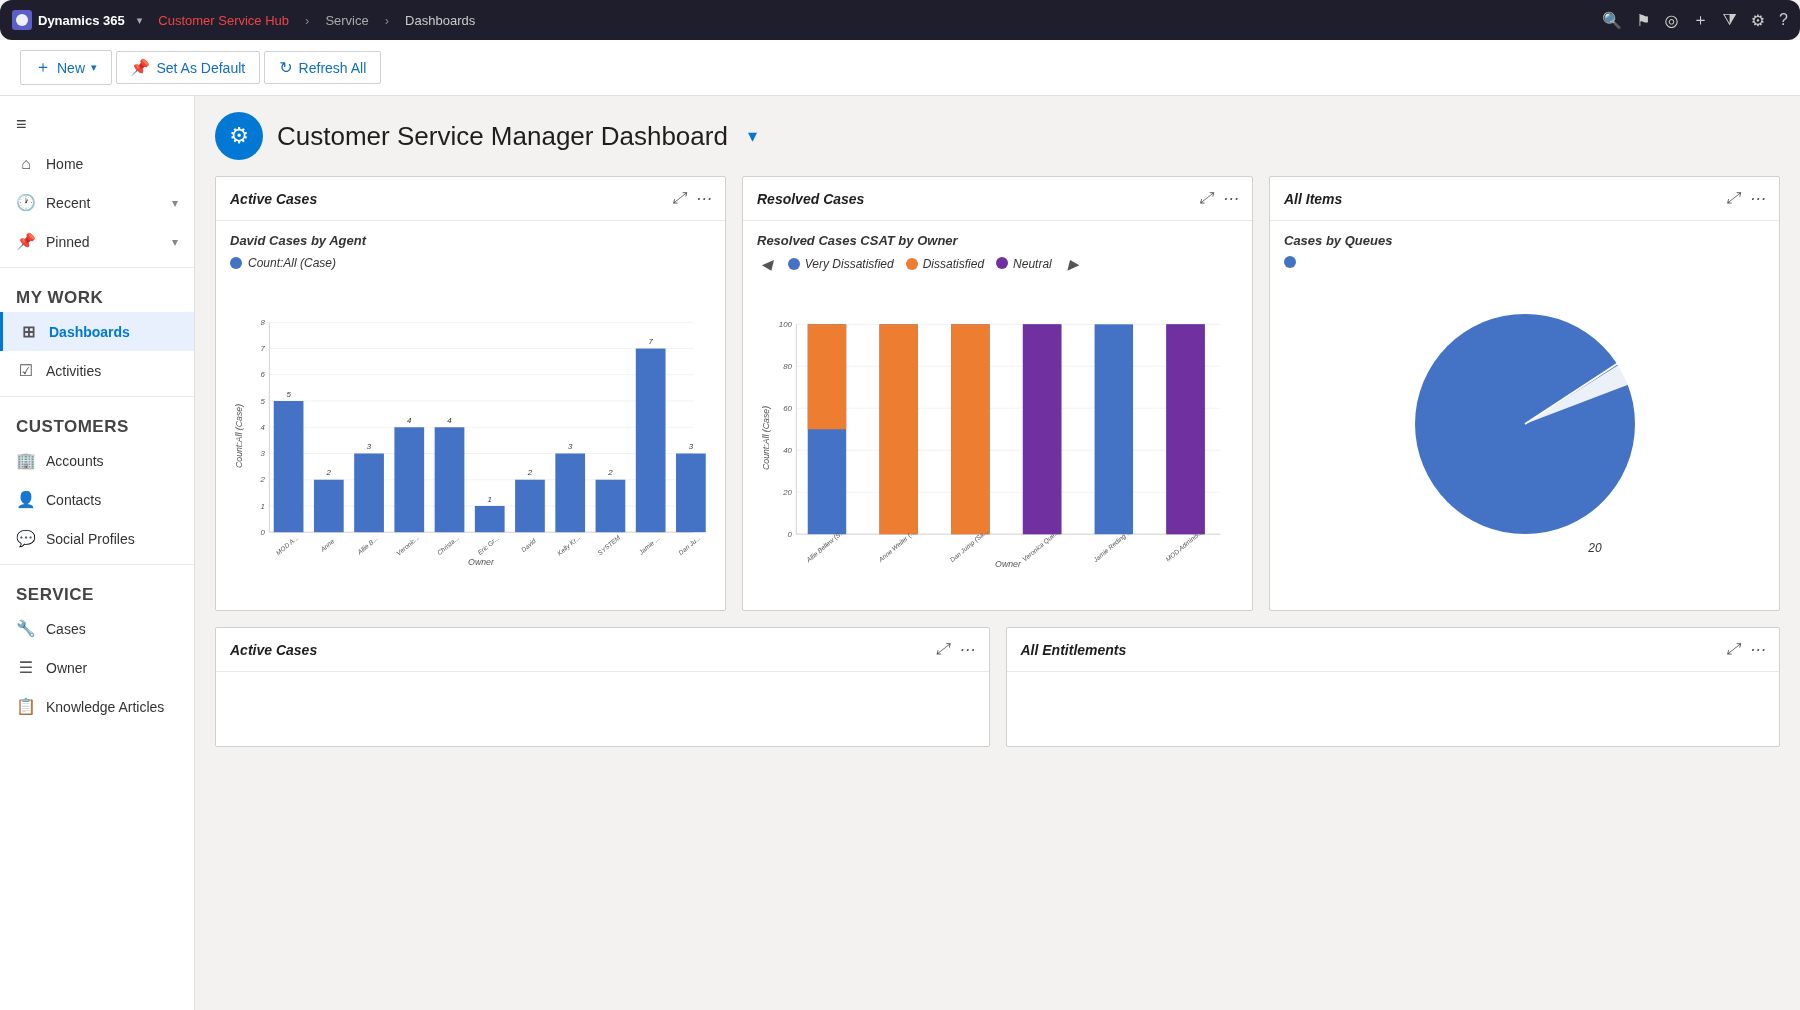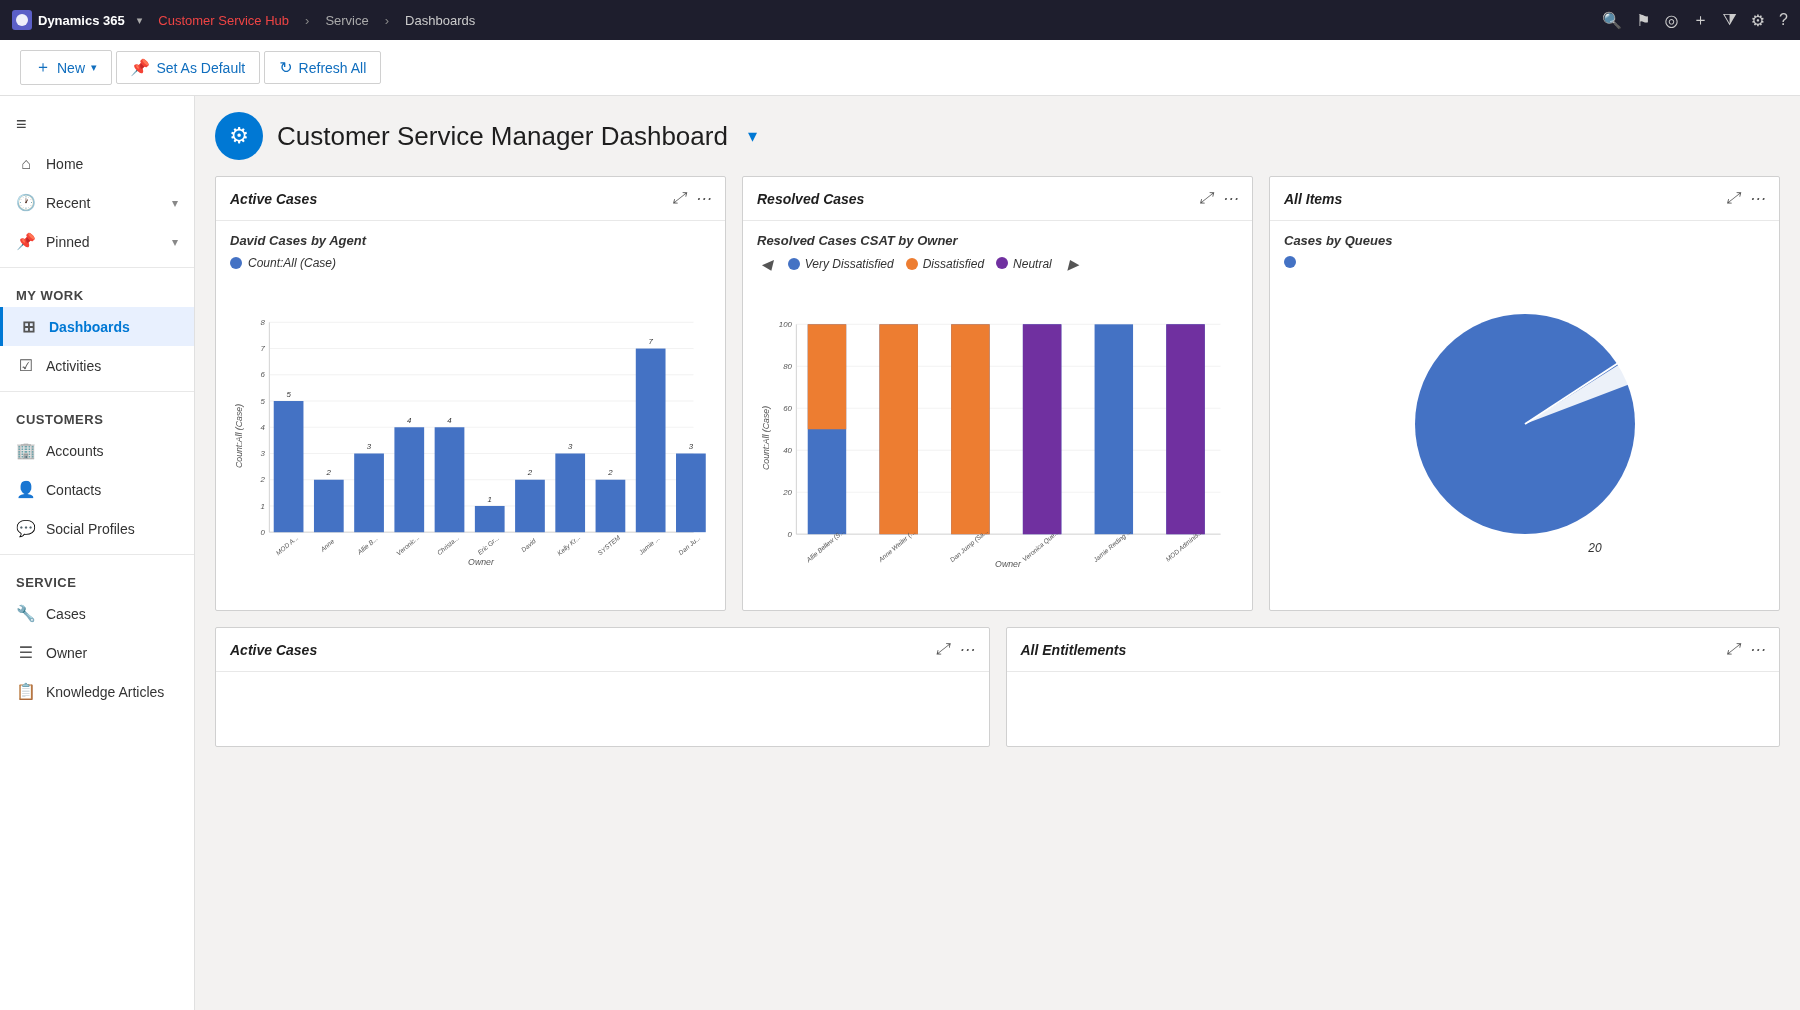--- a/index.html
+++ b/index.html
@@ -7,20 +7,21 @@
 
     
     .topbar {
       background: #1e1e2d;
       height: 40px;
       display: flex;
       align-items: center;
       padding: 0 12px;
       gap: 12px;
       flex-shrink: 0;
+      border-radius: 12px;
     }
     .topbar-logo { display: flex; align-items: center; gap: 6px; color: white; font-size: 13px; font-weight: 600; }
     .topbar-logo-icon { width: 20px; height: 20px; background: #5b5fc7; border-radius: 3px; display: flex; align-items: center; justify-content: center; }
     .topbar-icons { margin-left: auto; display: flex; gap: 14px; align-items: center; }
     .topbar-icon { color: #ccc; font-size: 16px; cursor: pointer; }
 
     
     .toolbar {
       background: white;
       height: 56px;
@@ -53,21 +54,21 @@
     .sidebar-hamburger { padding: 10px 16px; cursor: pointer; font-size: 18px; color: #444; }
     .sidebar-item {
       display: flex; align-items: center; gap: 10px;
       padding: 10px 16px; cursor: pointer; font-size: 14px; color: #333;
     }
     .sidebar-item.active { background: #e8f0fe; border-left: 3px solid #0078d4; color: #0078d4; font-weight: 600; }
     .sidebar-item-icon { font-size: 16px; color: #555; width: 20px; text-align: center; }
     .sidebar-expand { margin-left: auto; font-size: 12px; color: #888; }
     .sidebar-section-label {
       padding: 14px 16px 4px 16px;
-      font-size: 13px; font-weight: 600; color: #444; text-transform: uppercase; letter-spacing: 0.5px;
+      font-size: 17px; font-weight: 600; color: #444; text-transform: uppercase; letter-spacing: 0.5px;
     }
     .sidebar-divider { height: 1px; background: #e8e8e8; margin: 6px 0; }
 
     
     .content { flex: 1; overflow-y: auto; padding: 16px 20px; background: #f3f2f1; }
 
     
     .dashboard-header {
       display: flex; align-items: center; gap: 14px;
       margin-bottom: 16px;

